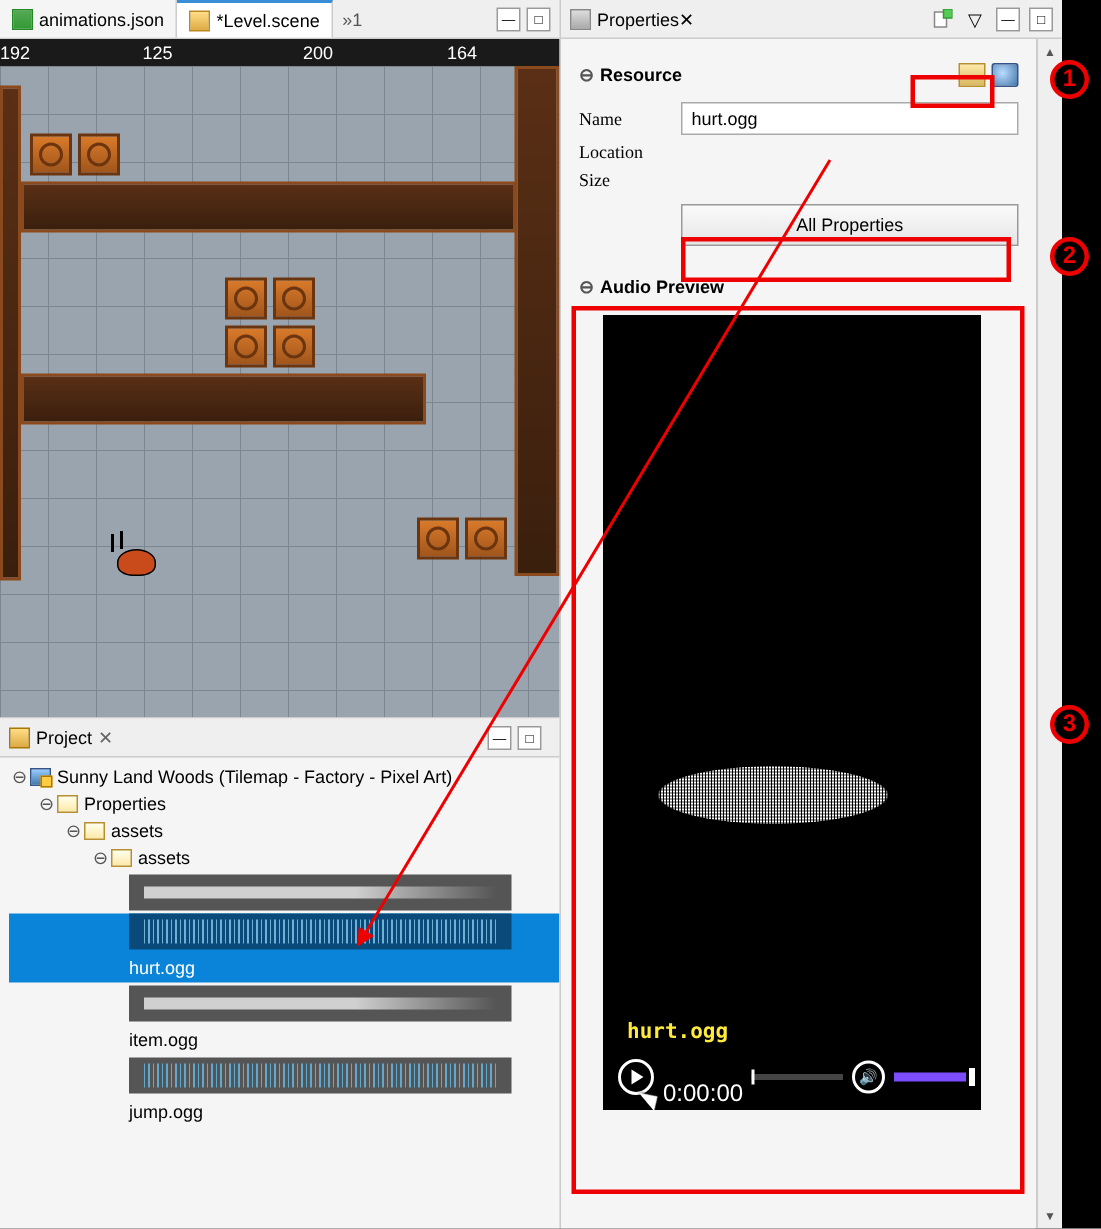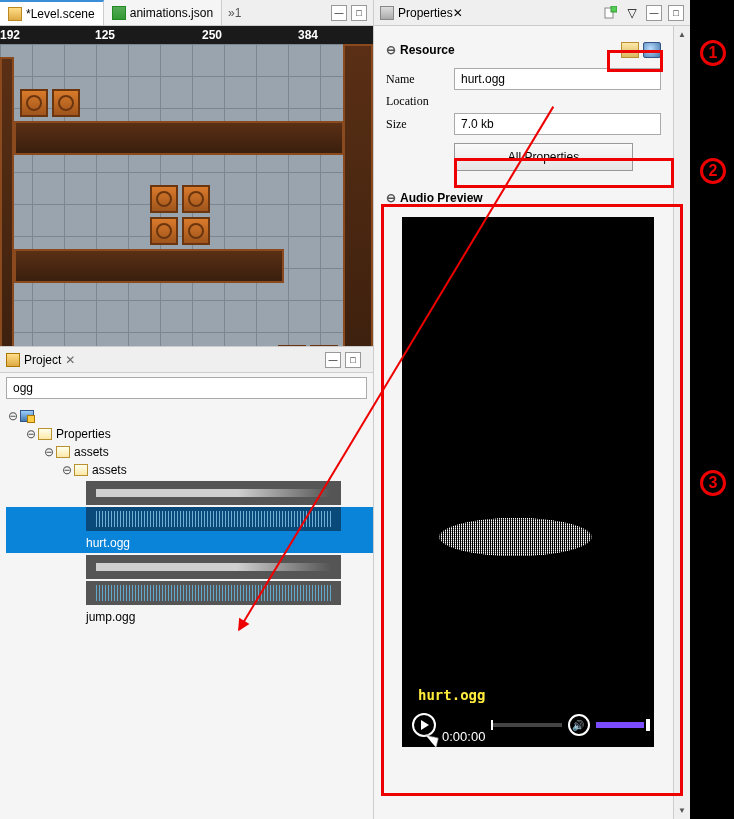--- a/index.html
+++ b/index.html
@@ -13,21 +13,21 @@
 .tab { padding: 4px 8px; display: flex; align-items: center; gap: 4px; background: #f5f5f5; border-right: 1px solid #ccc; height: 100%; }
 .tab.active { background: #fff; border-top: 2px solid #3a8ed8; }
 .tab-icon { width: 14px; height: 14px; display: inline-block; }
 .icon-json { background: linear-gradient(#5a5,#393); border: 1px solid #282; }
 .icon-scene { background: linear-gradient(#fd8,#da4); border: 1px solid #b82; }
 .tab-more { padding: 0 6px; color: #555; cursor: pointer; }
 .tab-controls { margin-left: auto; display: flex; gap: 4px; padding-right: 6px; }
 .win-btn { width: 16px; height: 16px; border: 1px solid #999; background: #fff; display: flex; align-items: center; justify-content: center; font-size: 9px; cursor: pointer; }
 
 
-.scene-view { position: relative; width: 373px; height: 320px; background: #c4b5fd; overflow: hidden; flex-shrink: 0; font-weight: bold; }
+.scene-view { position: relative; width: 373px; height: 452px; background: #c4b5fd; overflow: hidden; flex-shrink: 0; }
 .ruler { position: absolute; left: 0; top: 0; right: 0; height: 18px; background: #1a1a1a; color: #fff; font-size: 10px; display: flex; align-items: center; }
 .ruler span { position: absolute; }
 .tilemap { position: absolute; left: 0; top: 18px; right: 0; bottom: 0; background-color: #9aa4af; background-image: linear-gradient(#7c8690 1px, transparent 1px), linear-gradient(90deg, #7c8690 1px, transparent 1px); background-size: 32px 32px; }
 .terrain { position: absolute; background: linear-gradient(#5a2f15, #3a1f0d); border: 2px solid #8b4a1d; }
 .box { position: absolute; width: 28px; height: 28px; background: linear-gradient(#d97a2a, #a0551c); border: 2px solid #6b3510; }
 .box::after { content: ""; position: absolute; inset: 4px; border: 2px solid #6b3510; border-radius: 50%; }
 .bug-sprite { position: absolute; width: 40px; height: 30px; }
 .bug-sprite::before { content: ""; position: absolute; left: 8px; top: 10px; width: 24px; height: 16px; background: #c94a1a; border-radius: 50% 50% 40% 40%; border: 1px solid #000; }
 .bug-sprite::after { content: ""; position: absolute; left: 4px; top: 0; width: 2px; height: 12px; background: #000; box-shadow: 6px -2px 0 #000; }
 
@@ -62,33 +62,33 @@
 .props-body { flex: 1; padding: 10px 12px; overflow: auto; background: #f5f5f5; position: relative; }
 .section-hdr { display: flex; align-items: center; font-weight: bold; padding: 6px 0; }
 .section-hdr .collapse { width: 14px; color: #555; cursor: pointer; }
 .section-hdr .hdr-icons { margin-left: auto; display: flex; gap: 4px; }
 .hdr-icon { width: 18px; height: 16px; cursor: pointer; }
 .hdr-icon.folder { background: linear-gradient(#fde9a8,#d9b860); border: 1px solid #b89030; }
 .hdr-icon.globe { background: radial-gradient(circle at 40% 40%, #bdf, #47a); border: 1px solid #358; border-radius: 2px; }
 .prop-row { display: flex; align-items: center; margin: 4px 0; }
 .prop-row label { width: 68px; font-family: Liberation Serif, serif; }
 .prop-row input { flex: 1; padding: 3px 6px; border: 1px solid #aaa; background: #fff; }
-.all-props-btn { display: block; width: 179px; margin: 8px 0 8px 68px; padding: 6px; text-align: center; background: linear-gradient(#fafafa,#e5e5e5); border: 1px solid #999; cursor: pointer; }
+.all-props-btn { display: block; width: 225px; margin: 8px 0 8px 68px; padding: 6px; text-align: center; background: linear-gradient(#fafafa,#e5e5e5); border: 1px solid #999; cursor: pointer; }
 
 
 .audio-preview { margin-top: 14px; }
 .audio-canvas { width: 252px; height: 530px; background: #000; margin: 6px 0 0 16px; position: relative; overflow: hidden; }
 .big-waveform { position: absolute; left: 0; right: 0; top: 260px; height: 120px; }
 .wave-shape { position: absolute; inset: 0; background: radial-gradient(ellipse 85% 45% at 45% 50%, #fff 0%, #fff 35%, transparent 36%); clip-path: polygon(0 50%, 5% 35%, 10% 20%, 20% 10%, 40% 3%, 55% 8%, 70% 25%, 80% 38%, 96% 50%, 80% 62%, 70% 75%, 55% 92%, 40% 97%, 20% 90%, 10% 80%, 5% 65%); }
 .wave-noise { position: absolute; inset: 0; background: repeating-linear-gradient(90deg, #000 0 1px, transparent 1px 2px), repeating-linear-gradient(0deg, transparent 0 1px, rgba(0,0,0,.4) 1px 2px); mix-blend-mode: multiply; }
 .audio-filename { position: absolute; left: 16px; bottom: 44px; color: #ffeb3b; font-family: monospace; font-size: 14px; font-weight: bold; }
 .audio-controls { position: absolute; left: 10px; right: 10px; bottom: 8px; height: 28px; display: flex; align-items: center; gap: 6px; color: #fff; }
 .play-btn { width: 24px; height: 24px; border: 2px solid #fff; border-radius: 50%; display: flex; align-items: center; justify-content: center; cursor: pointer; }
 .play-btn::after { content: ""; border-left: 8px solid #fff; border-top: 5px solid transparent; border-bottom: 5px solid transparent; margin-left: 2px; }
-.time-txt { font-size: 13px; margin-top: 23px; }
+.time-txt { font-size: 16px; margin-top: 23px; }
 .prog-track { flex: 1; height: 4px; background: #444; position: relative; }
 .prog-track::before { content: ""; position: absolute; left: 0; top: -3px; width: 2px; height: 10px; background: #fff; }
 .vol-btn { width: 22px; height: 22px; border: 2px solid #fff; border-radius: 50%; display: flex; align-items: center; justify-content: center; cursor: pointer; font-size: 10px; }
 .vol-track { width: 48px; height: 6px; background: #7c4dff; position: relative; }
 .vol-track::after { content: ""; position: absolute; right: -6px; top: -3px; width: 4px; height: 12px; background: #fff; }
 .cursor-arrow { position: absolute; left: 28px; bottom: 0; width: 12px; height: 16px; }
 .cursor-arrow::before { content: ""; position: absolute; border-left: 8px solid #fff; border-bottom: 6px solid transparent; border-top: 10px solid transparent; transform: rotate(-40deg); filter: drop-shadow(0 0 1px #000); }
 
 
 .callout-box { position: absolute; border: 3px solid #e00; pointer-events: none; }
@@ -99,41 +99,41 @@
 .scrollbar-v { width: 17px; background: #efefef; border-left: 1px solid #ccc; display: flex; flex-direction: column; }
 .scroll-arrow { height: 17px; display: flex; align-items: center; justify-content: center; color: #555; cursor: pointer; font-size: 8px; }
 </style>
 </head>
 <body>
 
 <div class="ide">
 
   <div class="left-col">
     <div class="tab-bar">
+      <div class="tab">
+        <span class="tab-icon icon-json"></span>
+        <span>animations.json</span>
+      </div>
       <div class="tab active">
         <span class="tab-icon icon-scene"></span>
         <span>*Level.scene</span>
-      </div>
-      <div class="tab">
-        <span class="tab-icon icon-json"></span>
-        <span>animations.json</span>
       </div>
       <div class="tab-more">»1</div>
       <div class="tab-controls">
         <div class="win-btn">—</div>
         <div class="win-btn">□</div>
       </div>
     </div>
 
     <div class="scene-view">
       <div class="ruler">
         <span style="left:0">192</span>
         <span style="left:95px">125</span>
-        <span style="left:202px">250</span>
-        <span style="left:298px">384</span>
+        <span style="left:202px">200</span>
+        <span style="left:298px">164</span>
       </div>
       <div class="tilemap">
         <div class="terrain" style="left:0;top:13px;width:14px;height:330px"></div>
         <div class="terrain" style="right:0;top:0;width:30px;height:340px"></div>
         <div class="terrain" style="left:14px;top:77px;width:330px;height:34px"></div>
         <div class="terrain" style="left:14px;top:205px;width:270px;height:34px"></div>
         <div class="box" style="left:20px;top:45px"></div>
         <div class="box" style="left:52px;top:45px"></div>
         <div class="box" style="left:150px;top:141px"></div>
         <div class="box" style="left:182px;top:141px"></div>
@@ -148,27 +148,25 @@
     <div class="project-panel">
       <div class="panel-header">
         <span class="icon-pj"></span>
         <span>Project</span>
         <span class="close-x">✕</span>
         <div class="tab-controls">
           <div class="win-btn">—</div>
           <div class="win-btn">□</div>
         </div>
       </div>
-      <div class="filter-box">
-        <input type="text" value="ogg" style="">
-      </div>
       <div class="tree">
         <div class="tree-row open">
           <span class="tw">⊖</span>
           <span class="pjt"></span>
+          <span>Sunny Land Woods (Tilemap - Factory - Pixel Art)</span>
         </div>
         <div class="tree-row open" style="padding-left:18px">
           <span class="tw">⊖</span>
           <span class="fld"></span>
           <span>Properties</span>
         </div>
         <div class="tree-row open" style="padding-left:36px">
           <span class="tw">⊖</span>
           <span class="fld"></span>
           <span>assets</span>
@@ -186,20 +184,21 @@
         <div class="sound-row-sel">
           <div class="waveform-thumb selected">
               <div class="wf"></div>
             </div>
           <div class="sound-label">hurt.ogg</div>
         </div>
 
         <div class="waveform-thumb grad">
             <div class="wf"></div>
           </div>
+        <div class="sound-label">item.ogg</div>
 
         <div class="waveform-thumb">
             <div class="wf"></div>
           </div>
         <div class="sound-label">jump.ogg</div>
       </div>
     </div>
   </div>
 
   <div class="right-col">
@@ -232,21 +231,20 @@
         </div>
         <div class="prop-row">
           <label>Name</label>
           <input type="text" value="hurt.ogg" style="">
         </div>
         <div class="prop-row">
           <label>Location</label>
         </div>
         <div class="prop-row">
           <label>Size</label>
-          <input type="text" value="7.0 kb" style="">
         </div>
         <button class="all-props-btn">All Properties</button>
 
         <div class="audio-preview">
           <div class="section-hdr">
             <span class="collapse">⊖</span>
             <span>Audio Preview</span>
           </div>
           <div class="audio-canvas">
             <div class="big-waveform">

